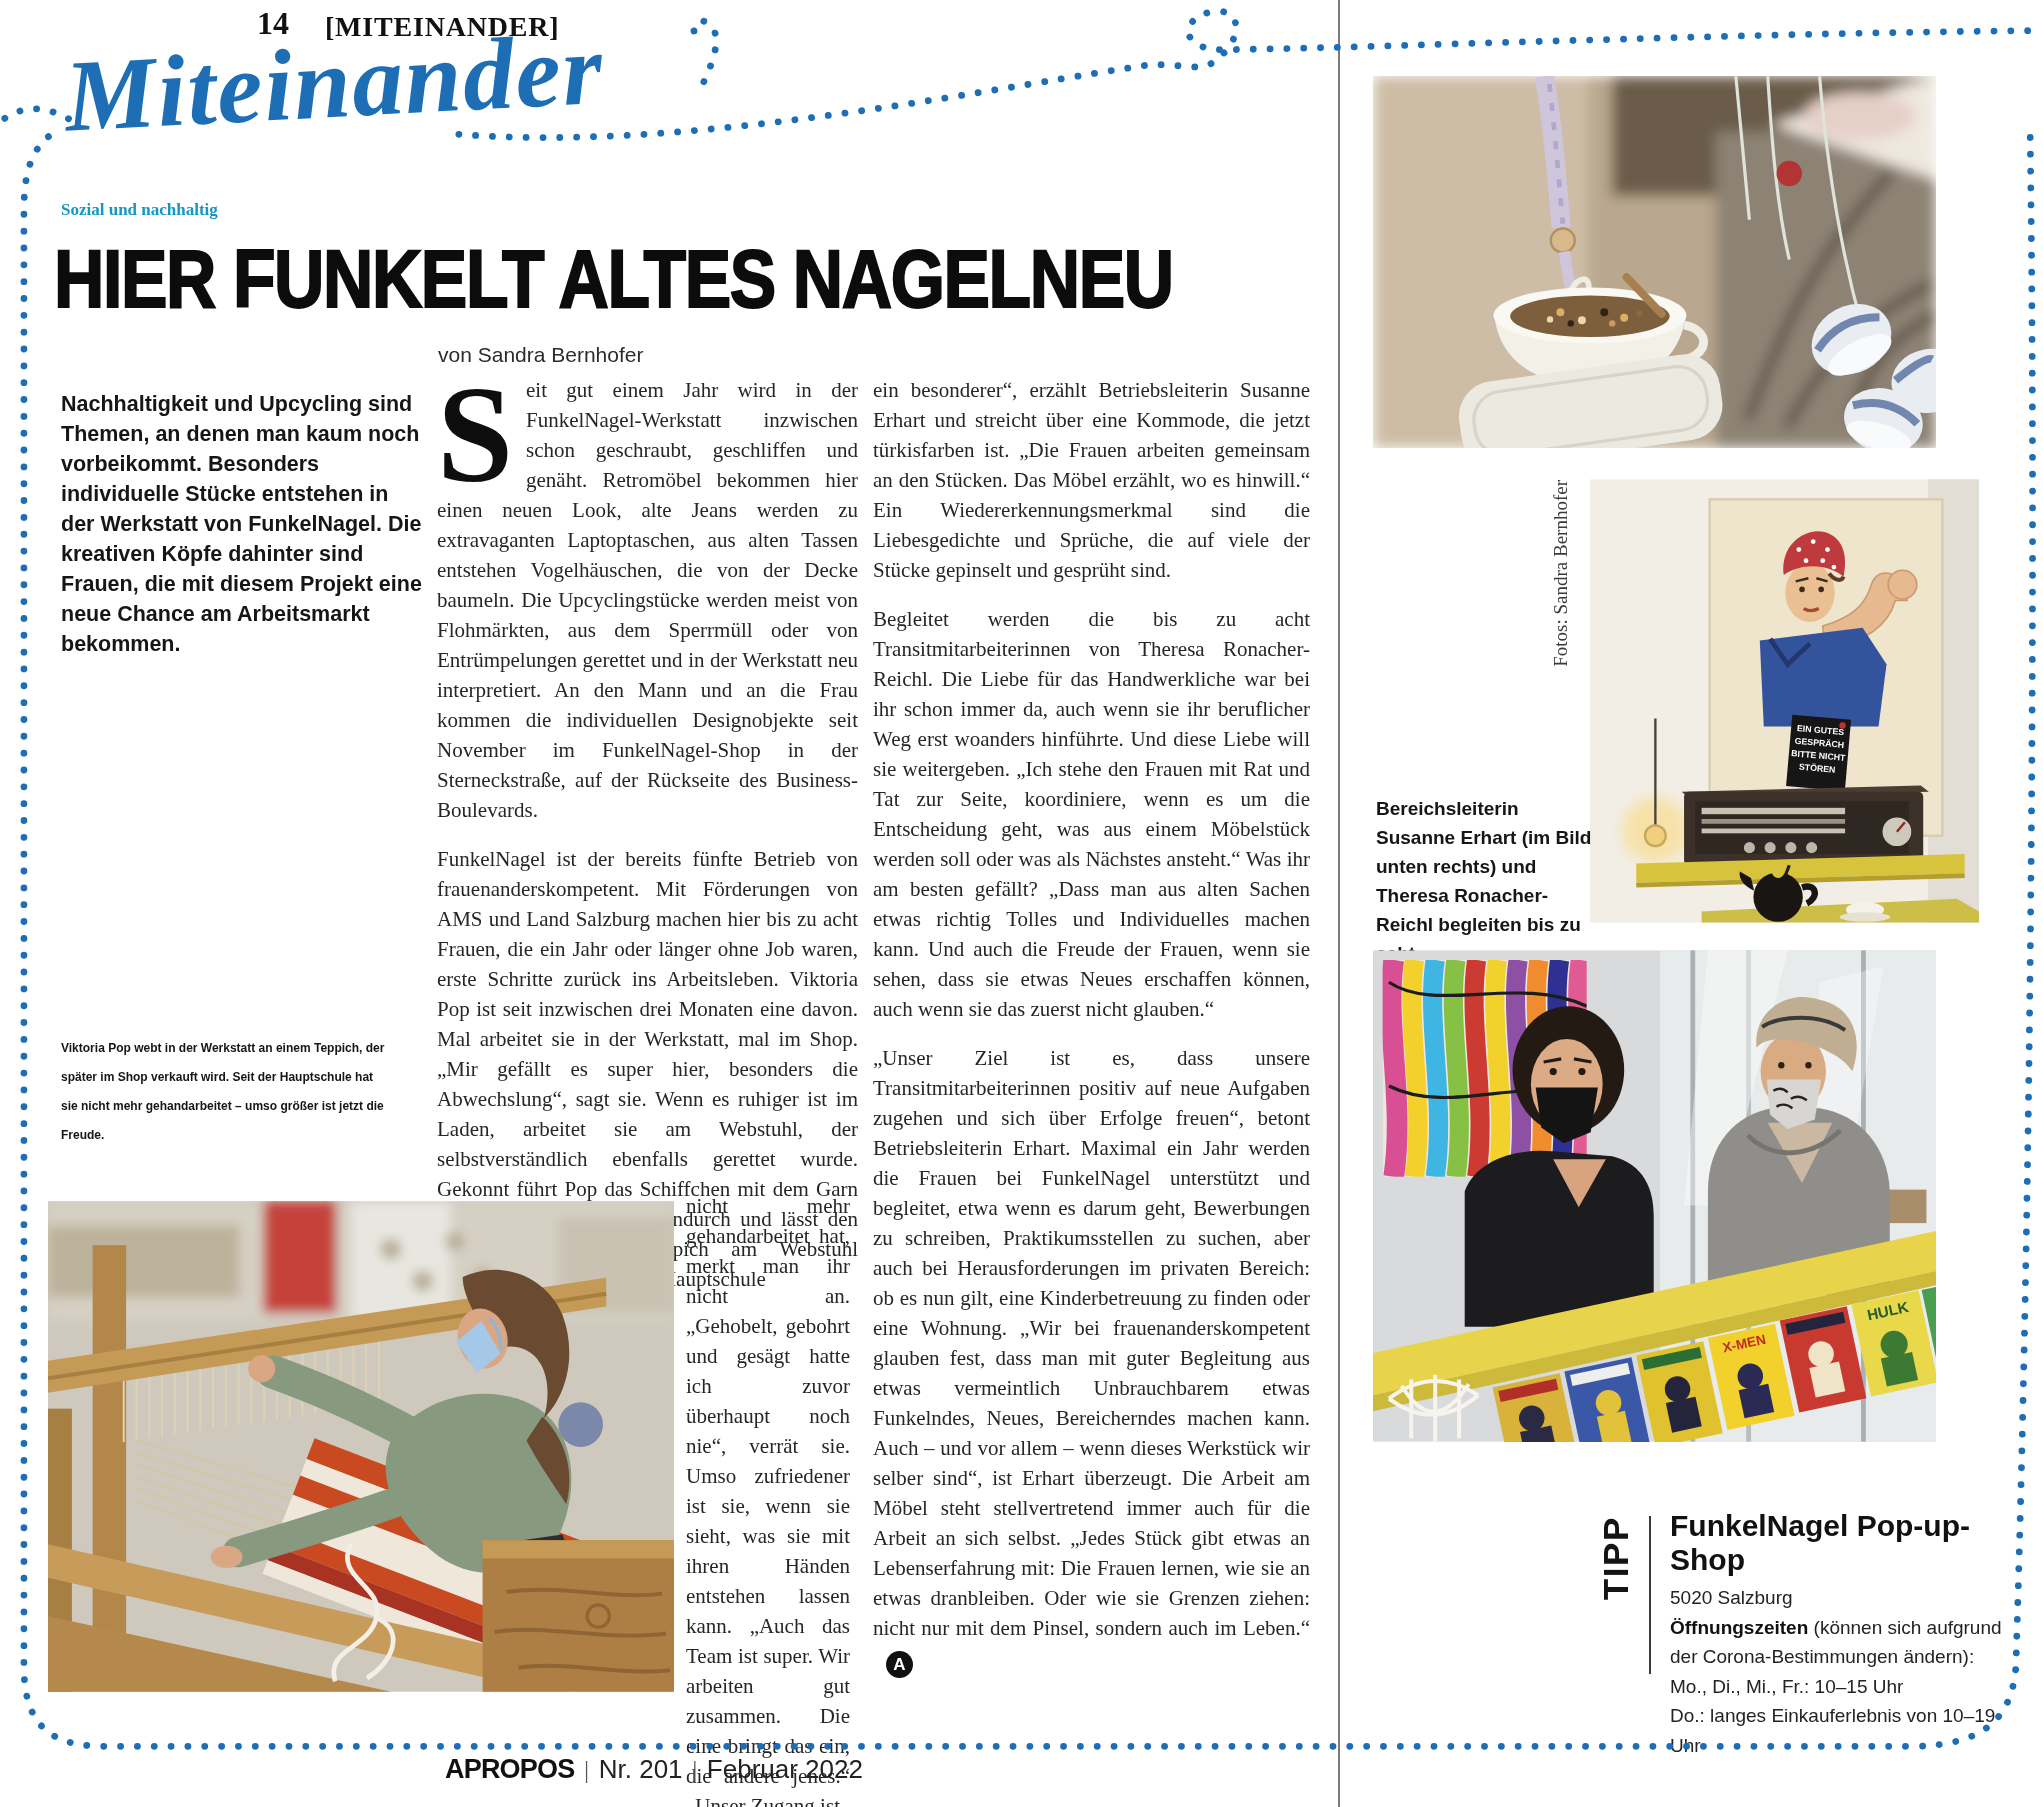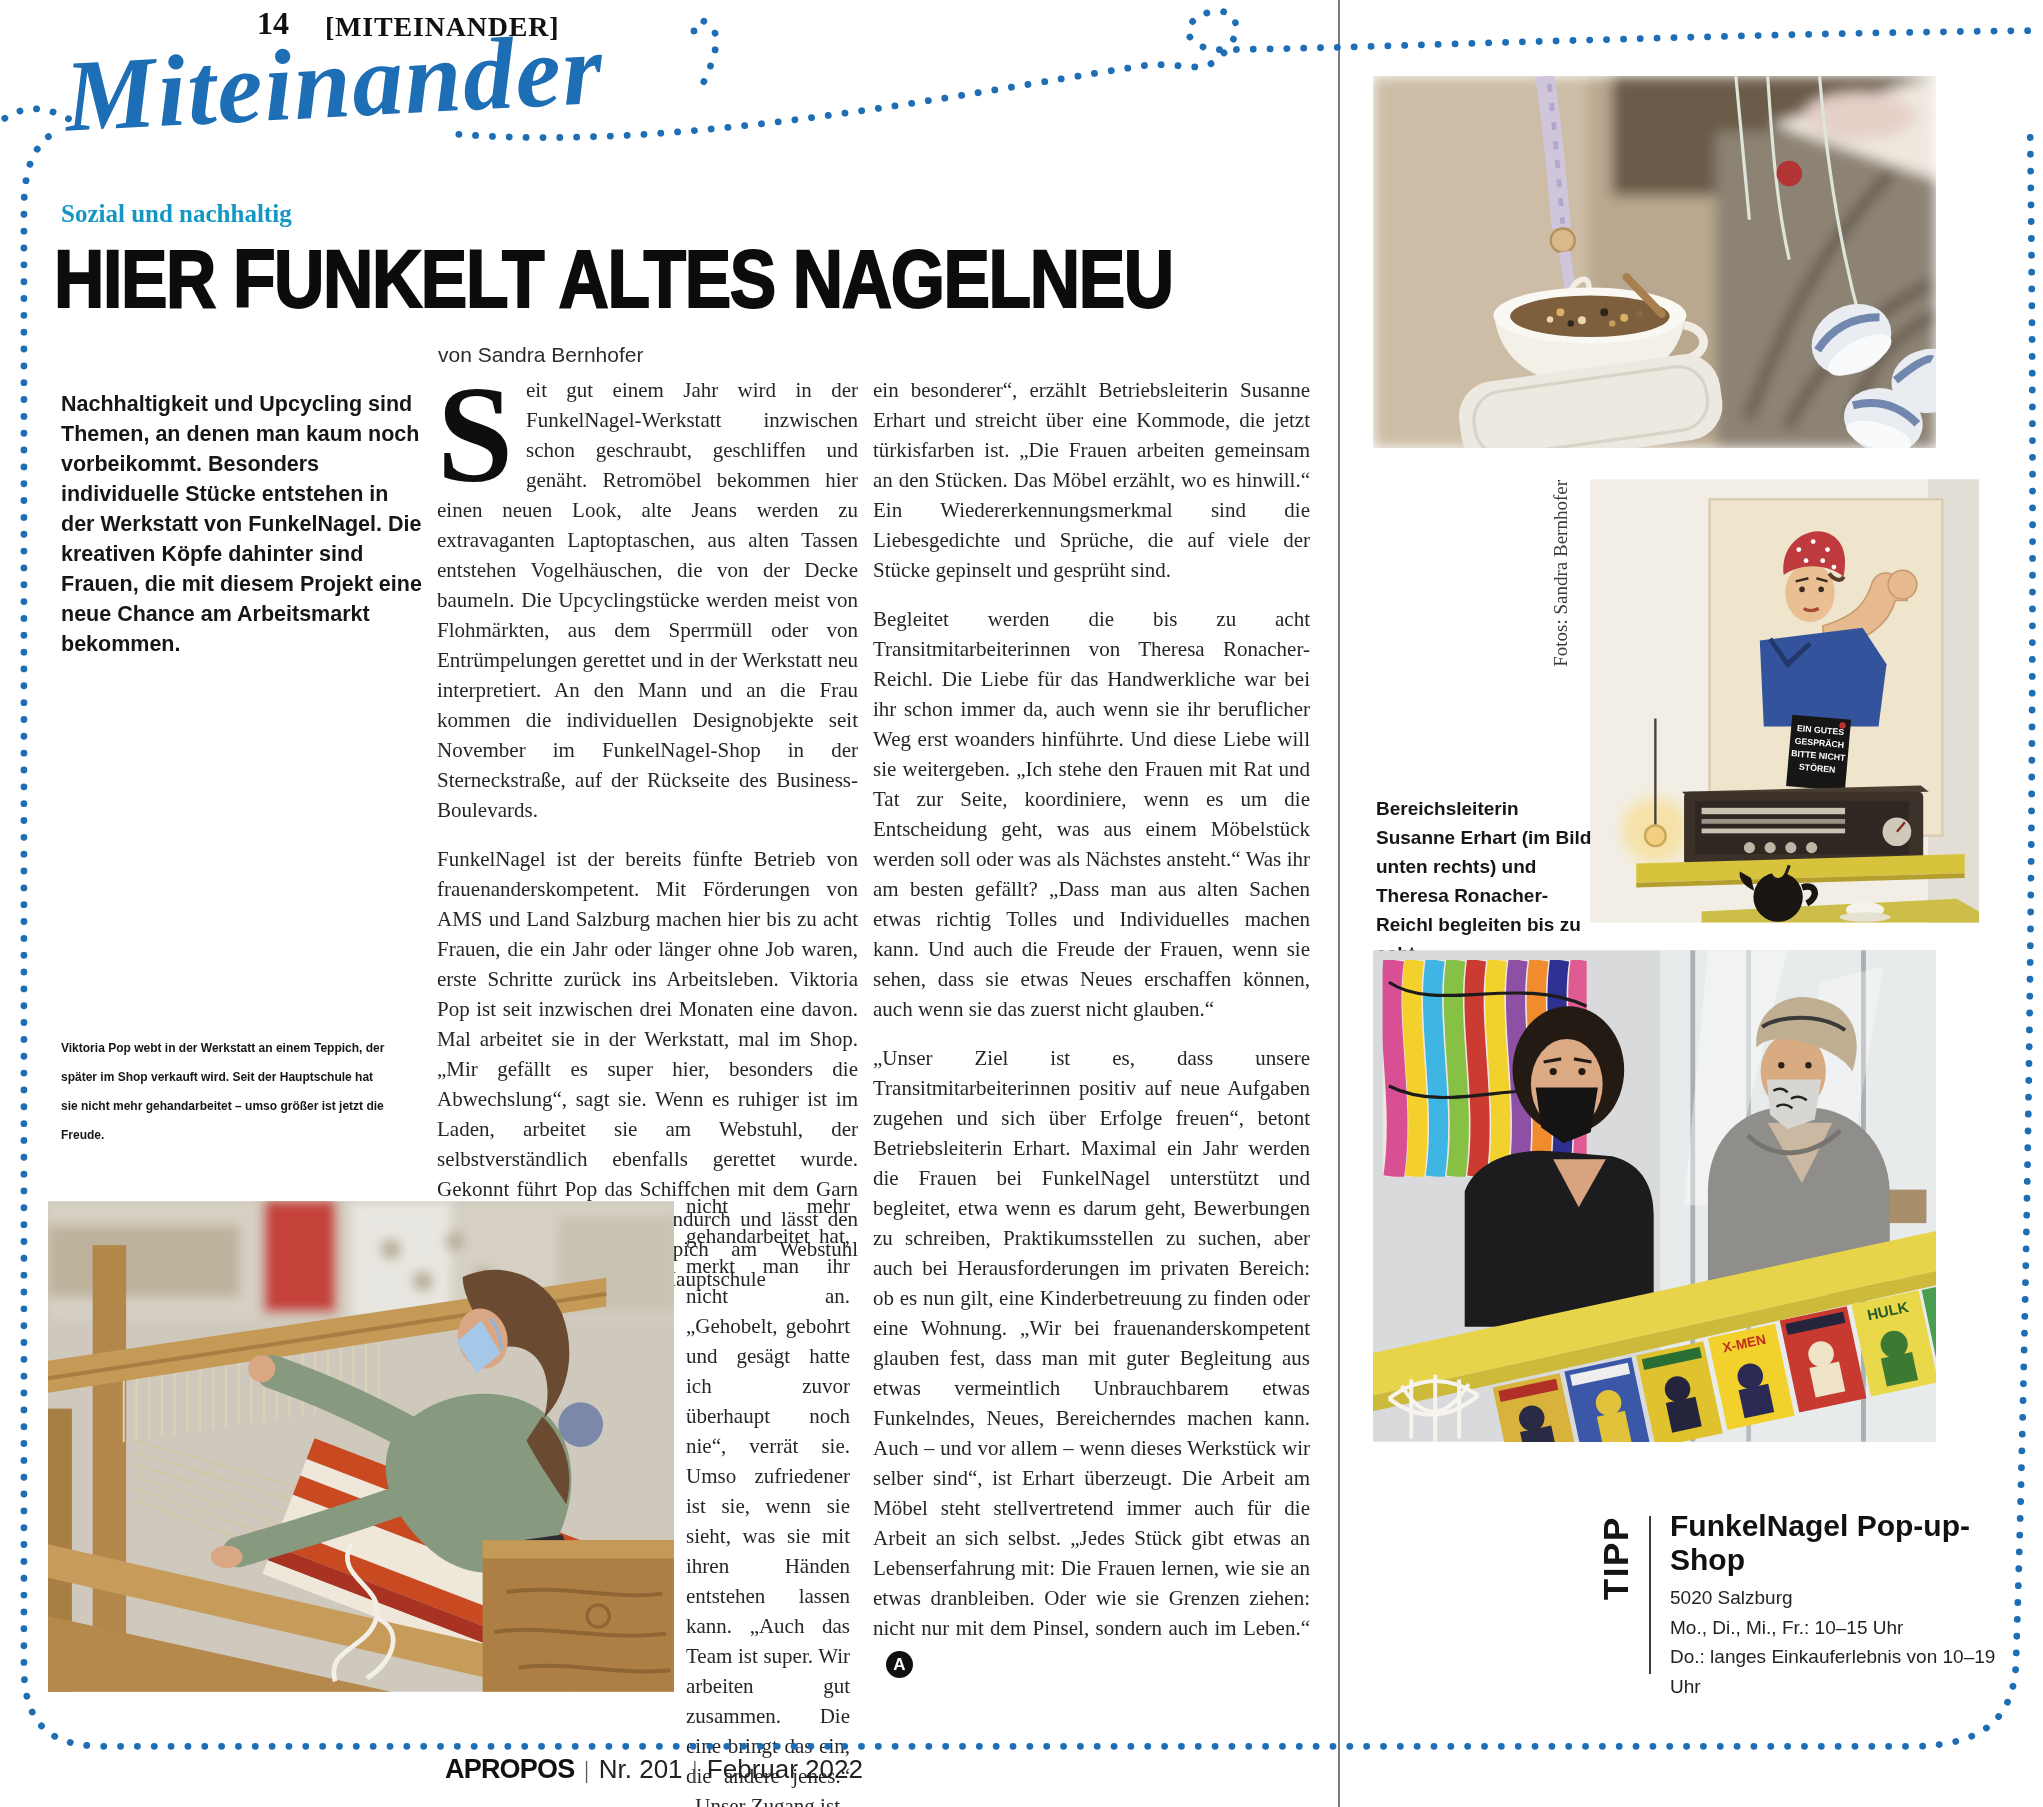--- a/index.html
+++ b/index.html
@@ -5,21 +5,21 @@
   html,body{margin:0;padding:0}
   body{width:2043px;height:1808px;position:relative;background:#fff;
        font-family:"Liberation Serif",serif;color:#2a2a2a;overflow:hidden}
   .abs{position:absolute}
   
   .pagenum{left:257px;top:4.8px;font-size:32px;font-weight:bold;font-family:"Liberation Serif",serif;color:#111}
   .sectiontag{left:325px;top:11.2px;font-size:28px;font-weight:bold;font-family:"Liberation Serif",serif;color:#111;letter-spacing:0.8px}
   .brand{left:62px;top:38px;font-size:102px;font-weight:bold;font-style:italic;
          font-family:"Liberation Serif",serif;color:#1d6eb5;transform:rotate(-3deg);transform-origin:left top;letter-spacing:1.6px}
   
-  .kicker{left:61px;top:200px;font-size:25px;font-weight:bold;color:#1597c5;font-family:"Liberation Serif",serif}
+  .kicker{left:61px;top:200px;font-size:17px;font-weight:bold;color:#1597c5;font-family:"Liberation Serif",serif}
   .headline{left:54px;top:233px;margin:0;font-family:"Liberation Sans",sans-serif;font-weight:bold;
             font-size:81px;letter-spacing:-1.6px;color:#0c0c0c;-webkit-text-stroke:2px #0c0c0c;
             transform:scaleX(.86);transform-origin:left top;white-space:nowrap}
   .byline{left:438px;top:343px;font-family:"Liberation Sans",sans-serif;font-size:21px;color:#2c2c2c}
   .intro{left:61px;top:389px;width:361px;font-family:"Liberation Sans",sans-serif;font-weight:bold;
          font-size:21.5px;line-height:30px;color:#161616}
   
   .col{font-size:21px;line-height:30px;text-align:justify;color:#262626;hyphens:auto}
   .col p{margin:0 0 19px 0}
   .col1{left:437px;top:375px;width:421px}
@@ -391,20 +391,21 @@
     <circle cx="690" cy="520" r="14" fill="none" stroke="#8f6534" stroke-width="4"></circle>
   </g>
   <path d="M380,430 C358,472 422,482 412,522 C402,562 348,560 360,602 M412,522 C450,540 430,580 400,598" stroke="#f2efe6" stroke-width="6" fill="none"></path>
 </svg>
 
 <div class="abs tipp-label">TIPP</div>
 <div class="abs tipp-rule"></div>
 <div class="abs tipp-box">
   <div class="tipp-title">FunkelNagel Pop-up-Shop</div>
   <div class="tipp-line">5020 Salzburg</div>
+  <div class="tipp-line"><b>Öffnungszeiten</b><span> (können sich aufgrund der Corona-Bestimmungen ändern):</span></div>
   <div class="tipp-line">Mo., Di., Mi., Fr.: 10–15 Uhr</div>
   <div class="tipp-line">Do.: langes Einkauferlebnis von 10–19 Uhr</div>
 </div>
 
 <div class="abs footer">
   <span class="mag">APROPOS</span>
   <span class="sep">|</span>
   <span class="it">Nr. 201</span>
   <span class="sep">|</span>
   <span class="it">Februar 2022</span>

